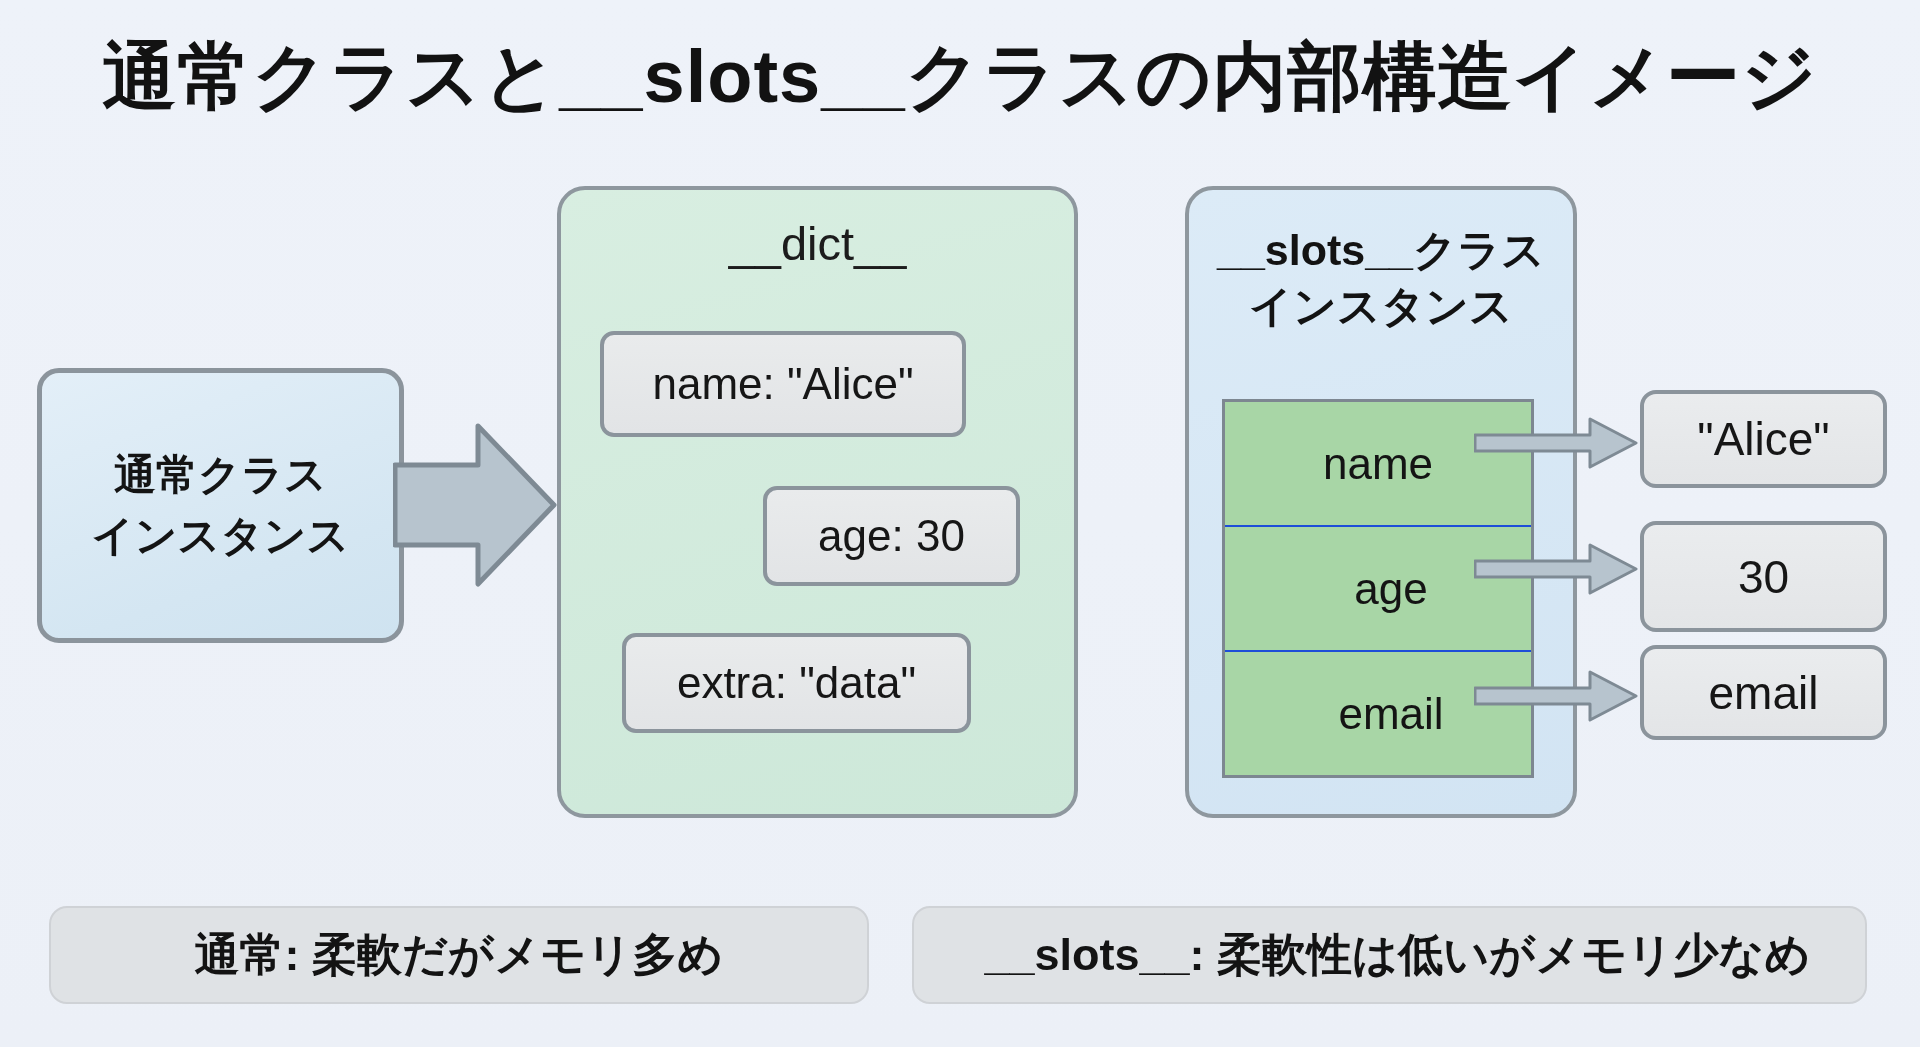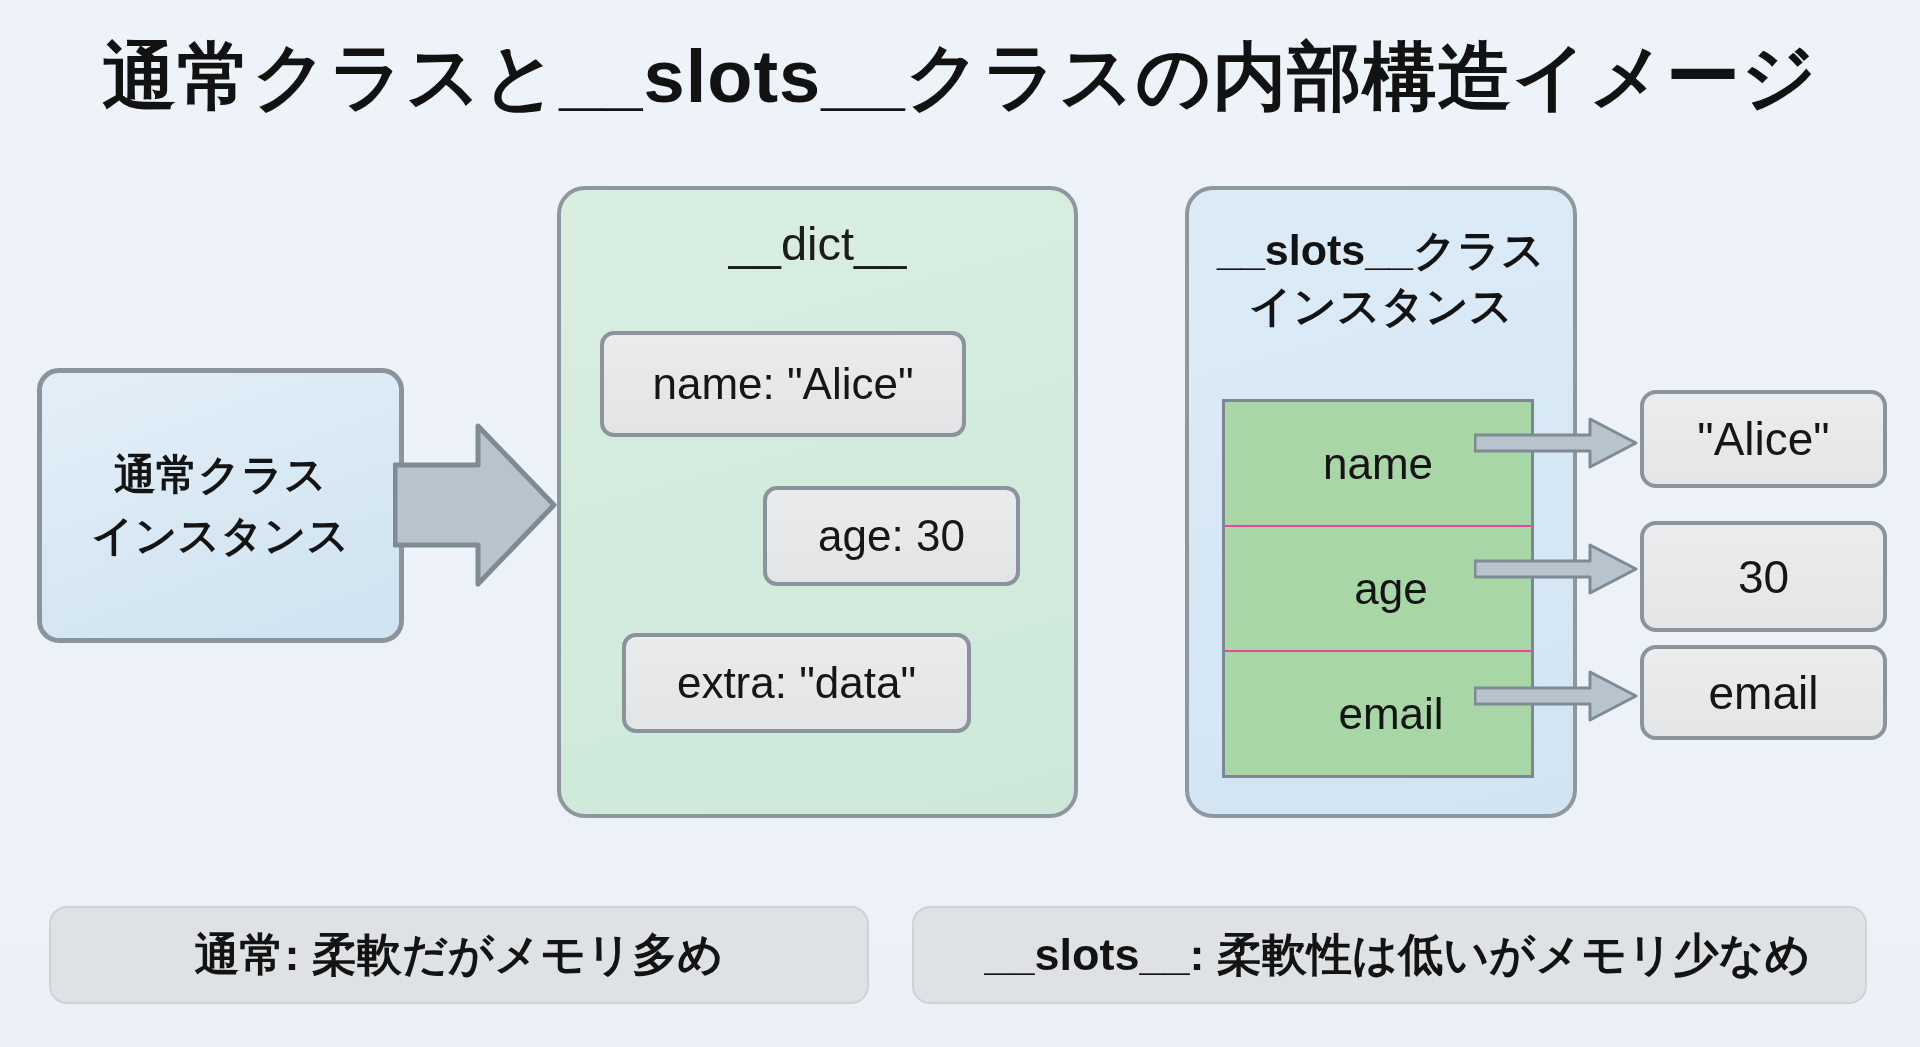--- a/index.html
+++ b/index.html
@@ -116,21 +116,21 @@
   }
   .slot-row {
     flex: 1;
     display: flex;
     align-items: center;
     justify-content: center;
     font-size: 44px;
     font-weight: 400;
     color: #141414;
   }
-  .slot-row + .slot-row { border-top: 2px solid #ec4899; padding-left: 26px; }
+  .slot-row + .slot-row { border-top: 2px solid #1d4ed8; padding-left: 26px; }
   
   .small-arrow {
     position: absolute;
     width: 166px; height: 56px;
     z-index: 5;
   }
   .small-arrow.a1 { left: 1474px; top: 415px; }
   .small-arrow.a2 { left: 1474px; top: 541px; }
   .small-arrow.a3 { left: 1474px; top: 668px; }
   

